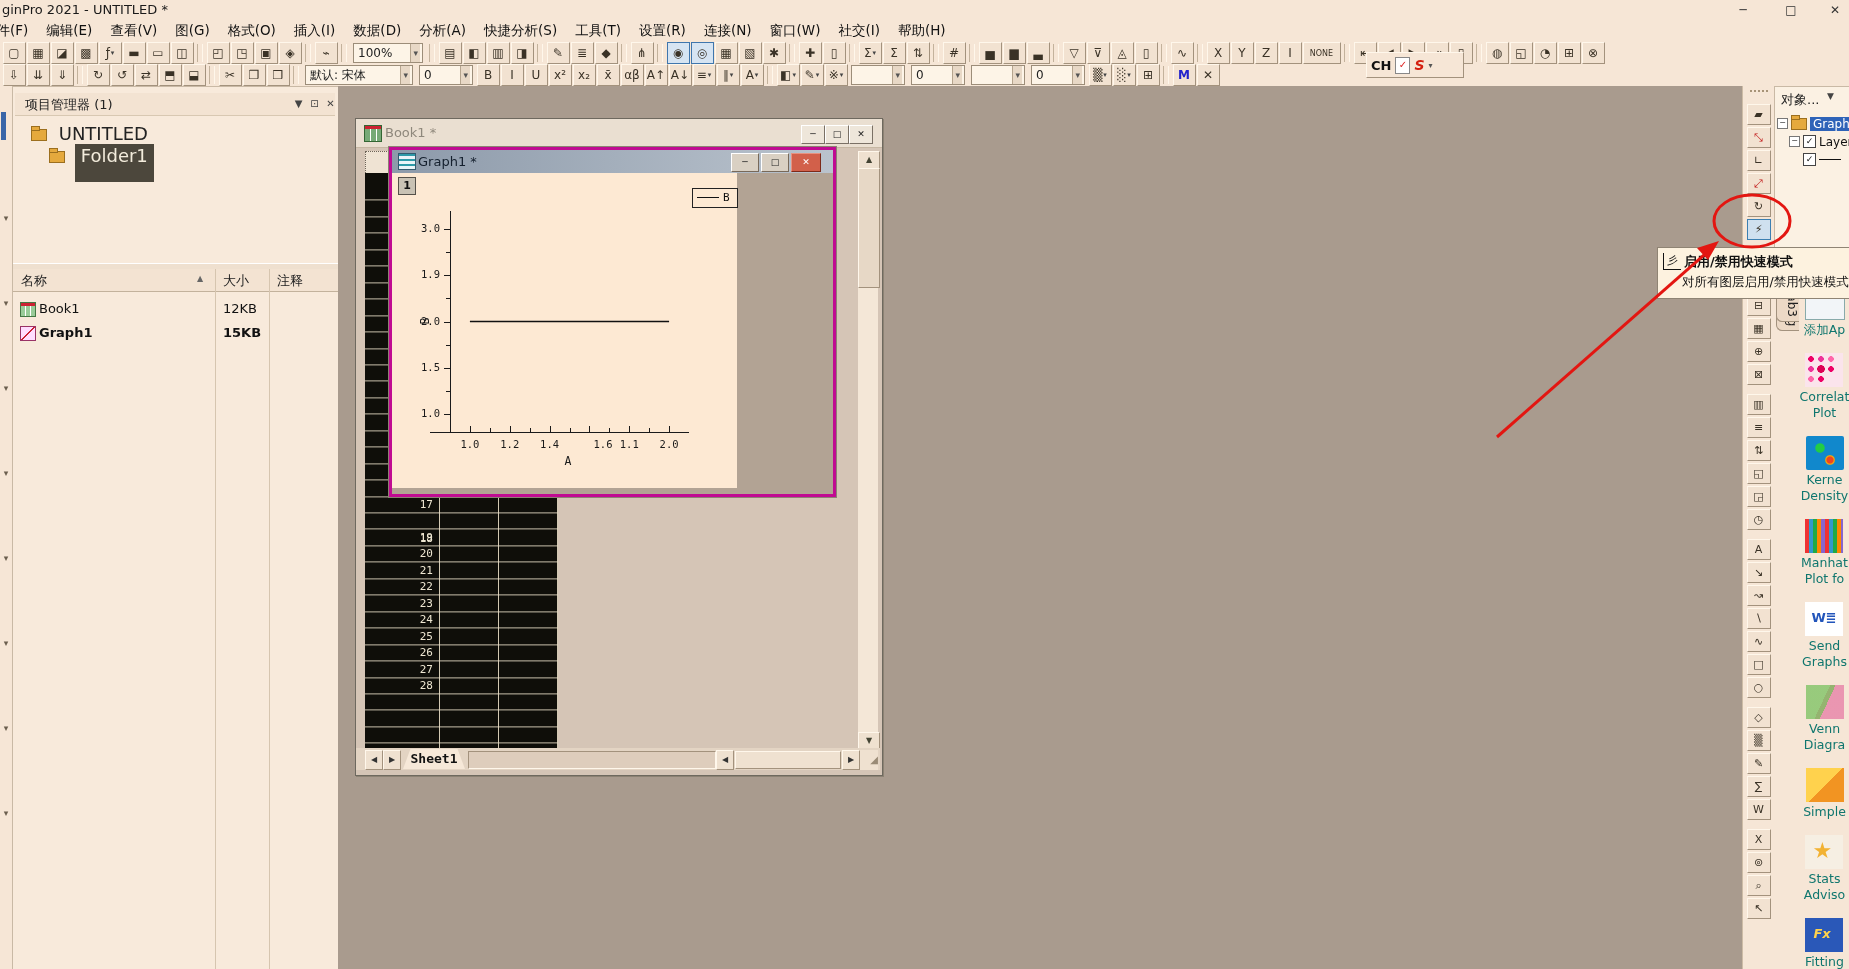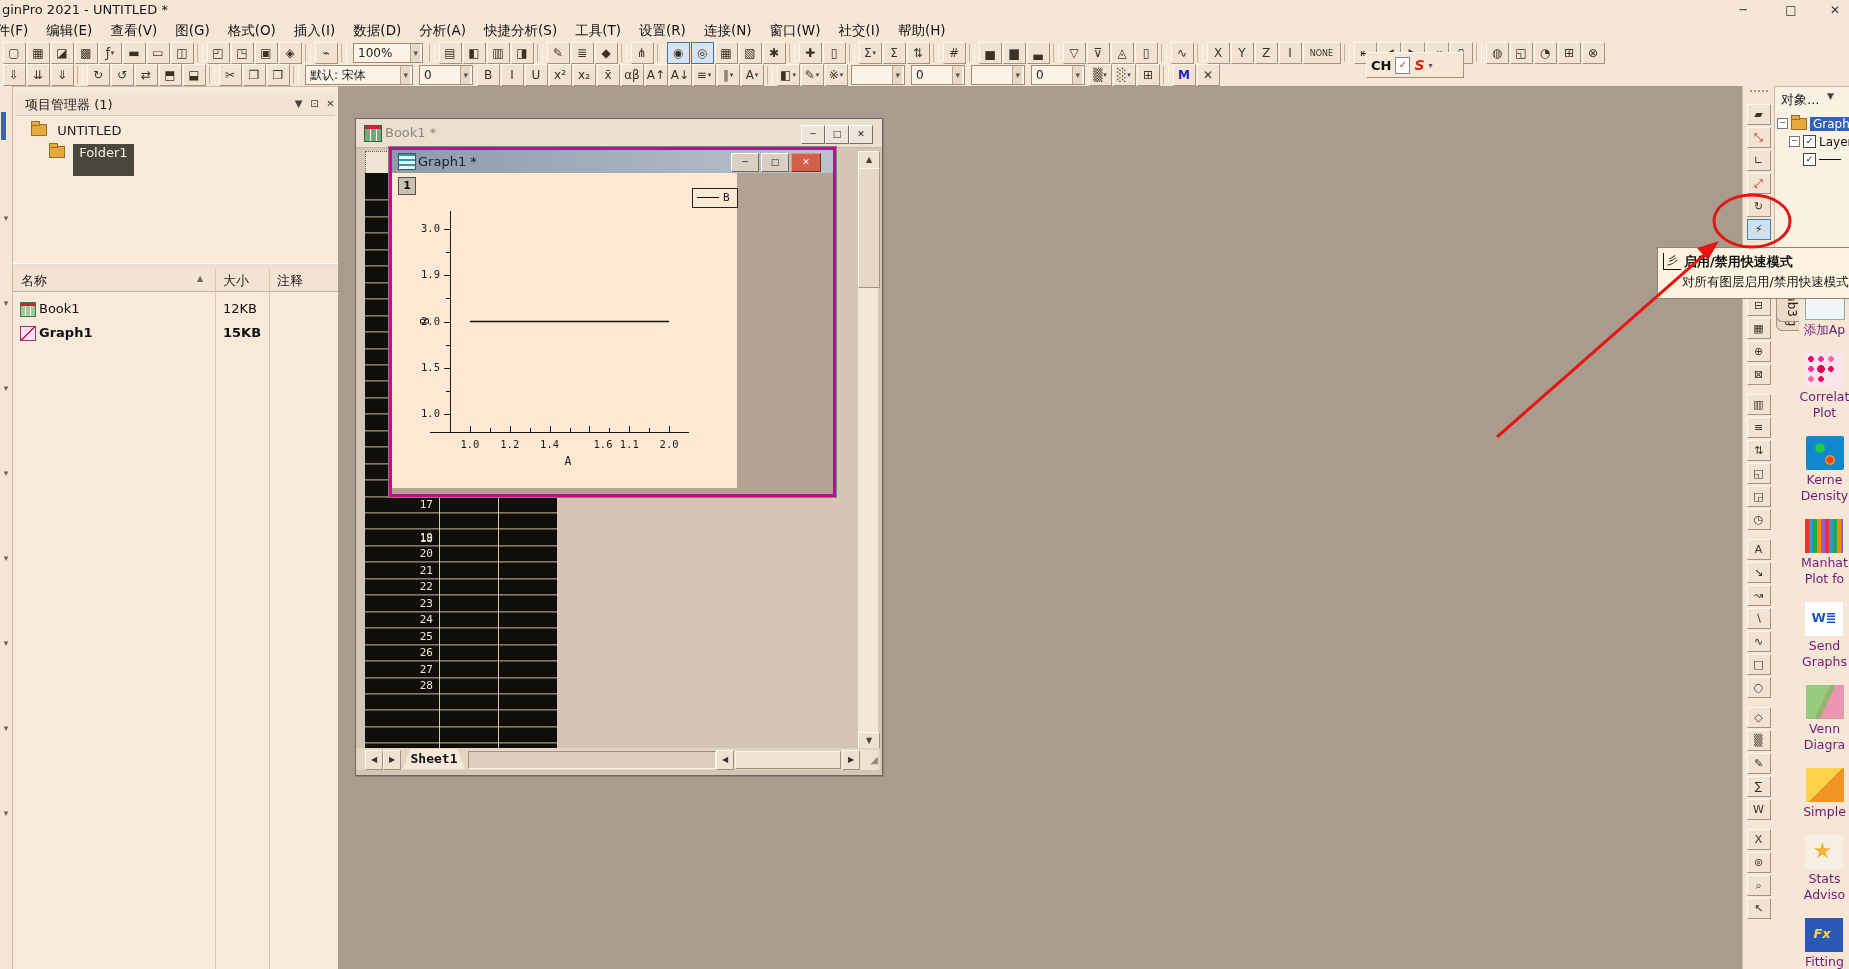--- a/index.html
+++ b/index.html
@@ -32,21 +32,21 @@
   
   .lstrip{position:absolute;left:0;top:86px;width:12px;height:883px;background:#f6e6d6;border-right:1px solid #cdbca6}
   .chev{position:absolute;left:1px;width:10px;height:14px;font-size:9px;color:#6b5f4f;text-align:center;line-height:14px}
   .bluemark{position:absolute;left:1px;top:26px;width:5px;height:28px;background:#3a66a8}
   .ppanel{position:absolute;left:12px;top:86px;width:326px;height:883px;background:#f8eadb;border:1px solid #c9b9a5}
   .phead{position:absolute;left:2px;top:6px;width:320px;height:22px;background:#f3e3d2;border-bottom:1px solid #d8c8b2;font-size:13px;color:#222}
   .phead .pt{position:absolute;left:10px;top:3px}
   .phbtn{position:absolute;top:3px;width:15px;height:15px;font-size:10px;color:#444;text-align:center;line-height:15px}
   .folder{display:inline-block;width:14px;height:10px;background:#e5a93d;border:1px solid #9c6f1e;position:relative;vertical-align:-1px}
   .folder::before{content:"";position:absolute;left:-1px;top:-4px;width:7px;height:3px;background:#e5a93d;border:1px solid #9c6f1e}
-  .trow{position:absolute;font-size:13px;color:#222;white-space:nowrap}
+  .trow{position:absolute;font-size:18px;color:#222;white-space:nowrap}
   .fchip{background:#4c473c;color:#f3ecdc;padding:1px 6px 16px 6px}
   .splitter{position:absolute;left:0px;top:176px;width:326px;height:5px;background:#efe0cf;border-top:1px solid #fff;border-bottom:1px solid #c3b29c}
   .flhead{position:absolute;left:0;top:182px;width:326px;height:22px;background:#f3e3d2;border-bottom:1px solid #c3b29c;font-size:13px;color:#222}
   .colsep{position:absolute;top:182px;bottom:0;width:1px;background:#d6c5af}
   .frow{position:absolute;left:0;width:326px;height:24px;font-size:13px;color:#111}
   .frow .nm{position:absolute;left:26px;top:4px}
   .frow .sz{position:absolute;left:210px;top:4px}
   .frow.b .nm,.frow.b .sz{font-weight:bold}
   .wsic{position:absolute;left:7px;top:5px;width:14px;height:13px;background:
     linear-gradient(#c23 0 3px, transparent 3px),
@@ -112,21 +112,21 @@
   .vbtn.red{color:#c01414}
   .vbtn.sel{border-color:#3c7fb1;background:#cfe0ef}
   .tabcol{position:absolute;left:32px;top:198px;width:24px;bottom:0}
   .scrbtn{position:absolute;left:4px;width:15px;height:14px;font-size:8px;color:#222;text-align:center;line-height:14px}
   .vtab{position:absolute;left:1px;width:22px;background:#ecd9c6;border:1px solid #a3927e;border-right:none;border-radius:6px 0 0 6px;
         writing-mode:vertical-rl;text-align:center;font-size:12px;color:#222;padding:4px 0}
   .vtab.sel{background:#f8e9d7;font-weight:bold}
   .apps{position:absolute;left:56px;top:0;width:51px;height:883px;padding-top:198px;display:flex;flex-direction:column;align-items:center;gap:15px;overflow:hidden}
   .appitem{display:flex;flex-direction:column;align-items:center;flex:0 0 auto}
   .app-ic{width:38px;height:34px;border:1px solid #b7a document;margin-bottom:2px}
-  .applbl{font-size:12.5px;color:#701a75;line-height:16px;white-space:nowrap}
+  .applbl{font-size:12.5px;color:#0f766e;line-height:16px;white-space:nowrap}
   .ic-addapp{background:linear-gradient(#dde6ee 0 8px,#f2f5f8 8px),#f2f5f8;border:1px solid #8aa;position:relative}
   .ic-addapp::after{content:"⬇";position:absolute;right:-4px;top:-4px;width:16px;height:16px;background:#d83025;color:#fff;border-radius:50%;font-size:10px;line-height:16px;text-align:center}
   .ic-corr{background:radial-gradient(circle 3px at 6px 6px,#e06 90%,transparent),radial-gradient(circle 3px at 16px 6px,#e39 90%,transparent),radial-gradient(circle 3px at 26px 6px,#f6a 90%,transparent),radial-gradient(circle 3px at 6px 16px,#e39 90%,transparent),radial-gradient(circle 4px at 16px 16px,#d05 90%,transparent),radial-gradient(circle 3px at 26px 16px,#e06 90%,transparent),radial-gradient(circle 3px at 6px 26px,#f6a 90%,transparent),radial-gradient(circle 3px at 16px 26px,#e06 90%,transparent),#fbe4ec}
   .ic-kern{background:radial-gradient(circle 7px at 14px 12px,#2c4 60%,#18c 75%,transparent 85%),radial-gradient(circle 6px at 24px 24px,#e42 50%,#fa0 70%,#18c 90%),#1546a8;border-radius:2px}
   .ic-manh{background:repeating-linear-gradient(to right,#e33 0 4px,#39c 4px 8px,#2a4 8px 12px,#f80 12px 16px,#86c 16px 20px);}
   .ic-send{background:#fff;position:relative}
   .ic-send::after{content:"W≣";position:absolute;left:6px;top:8px;color:#2255bb;font-weight:bold;font-size:13px}
   .ic-venn{background:linear-gradient(115deg,rgba(120,190,90,.75) 0 55%,transparent 55%),linear-gradient(295deg,rgba(230,120,160,.75) 0 55%,transparent 55%),#f6efe3}
   .ic-simple{background:linear-gradient(135deg,#ffd24d 0 50%,#f29422 50%),#ffd24d}
   .ic-stats{background:#f6efe3;position:relative}

